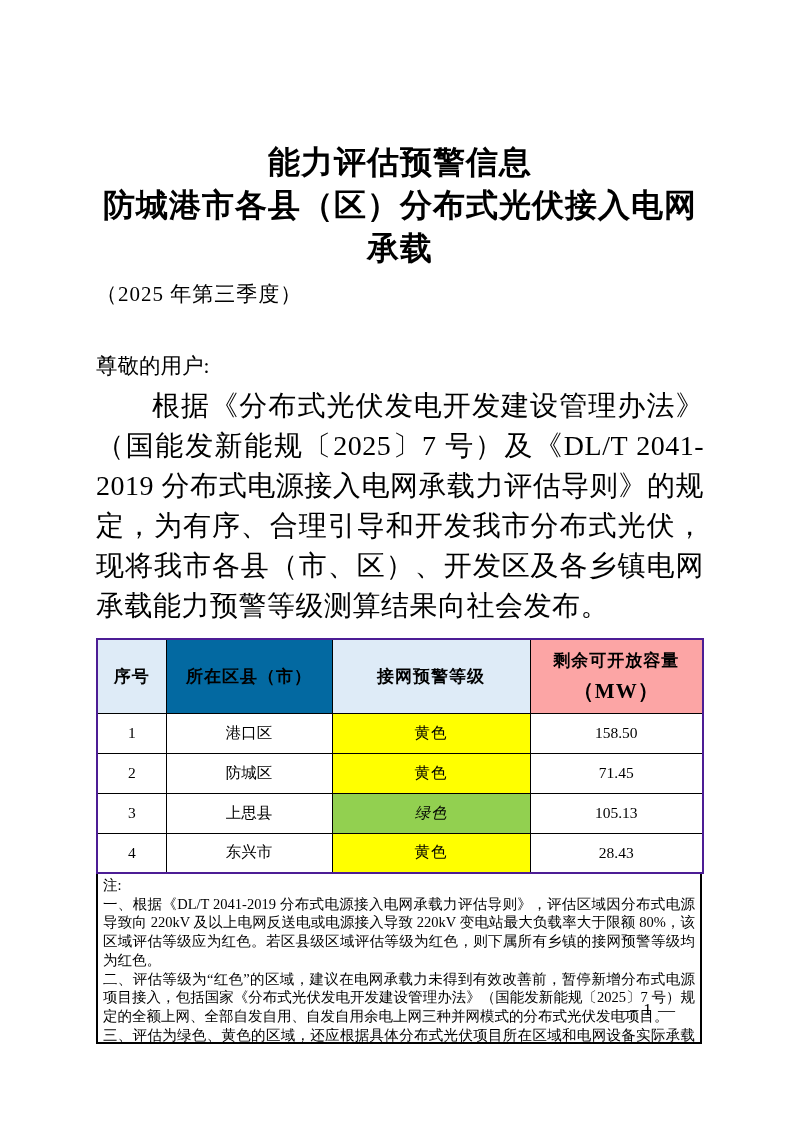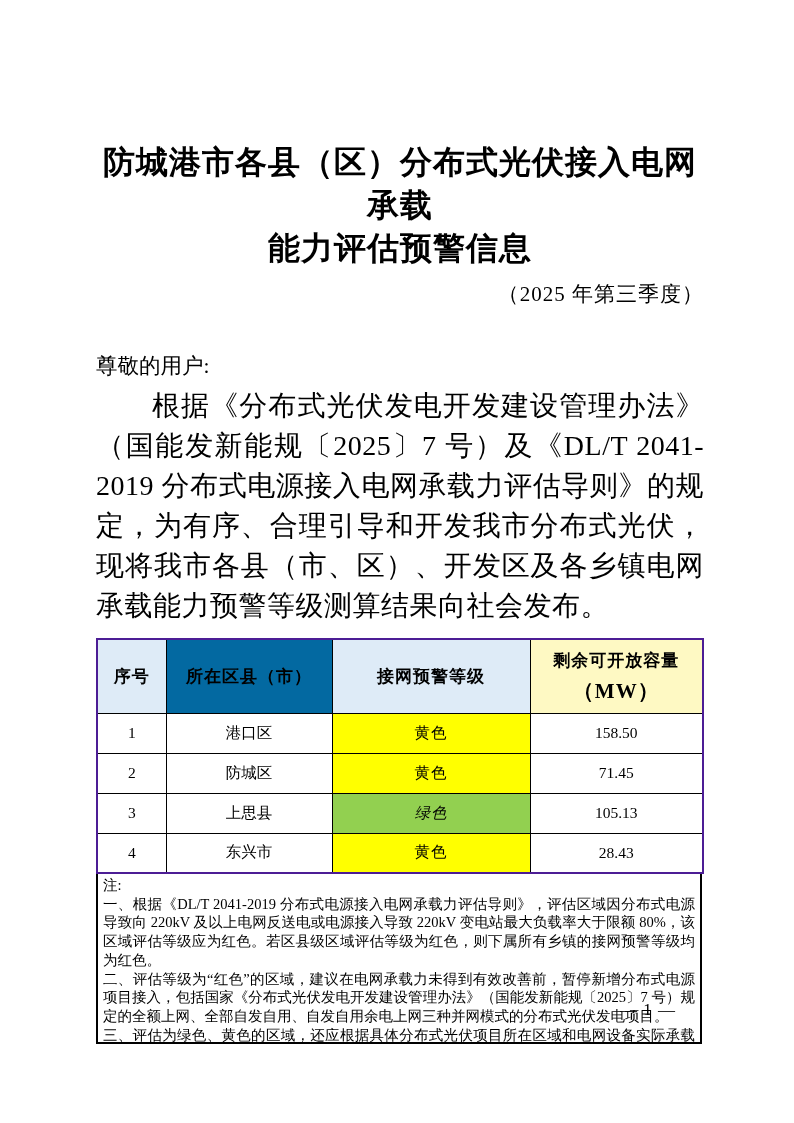--- a/index.html
+++ b/index.html
@@ -23,21 +23,21 @@
   .doc-title {
     margin-top: 141px;
     text-align: center;
     font-size: 32px;
     font-weight: bold;
     line-height: 43px;
     letter-spacing: 1px;
   }
   .doc-subtitle {
     margin-top: 10px;
-    text-align: right;
+    text-align: left;
     font-size: 21px;
     letter-spacing: 1px;
   }
   .salutation {
     margin-top: 38px;
     font-size: 21.5px;
     line-height: 40px;
   }
   .body-paragraph {
     font-size: 28px;
@@ -94,43 +94,43 @@
     letter-spacing: 1px;
   }
 </style>
 </head>
 <body>
 
 <div class="page">
   <div class="content">
 
     <div class="doc-title">
+      <div>能力评估预警信息</div>
       <div>防城港市各县（区）分布式光伏接入电网承载</div>
-      <div>能力评估预警信息</div>
     </div>
 
     <div class="doc-subtitle">（2025 年第三季度）</div>
 
     <div class="salutation">尊敬的用户:</div>
 
     <div class="body-paragraph">根据《分布式光伏发电开发建设管理办法》（国能发新能规〔2025〕7 号）及《DL/T 2041-2019 分布式电源接入电网承载力评估导则》的规定，为有序、合理引导和开发我市分布式光伏，现将我市各县（市、区）、开发区及各乡镇电网承载能力预警等级测算结果向社会发布。</div>
 
     <table class="warning-table">
       <colgroup>
         <col style="width:69px">
         <col style="width:166px">
         <col style="width:198px">
         <col style="width:173px">
       </colgroup>
       <thead>
         <tr>
           <th style="background-color: rgb(222, 235, 247);">序号</th>
           <th style="background-color: #0369a1;">所在区县（市）</th>
           <th style="background-color: rgb(222, 235, 247);">接网预警等级</th>
-          <th style="background-color: #fef9c3;">
+          <th style="background-color: #fca5a5;">
             <span class="cap-line">剩余可开放容量</span>
             <span class="cap-line unit">（MW）</span>
           </th>
         </tr>
       </thead>
       <tbody>
         <tr>
           <td>1</td>
           <td>港口区</td>
           <td class="level-cell" style="background-color: rgb(255, 255, 0);">黄色</td>

